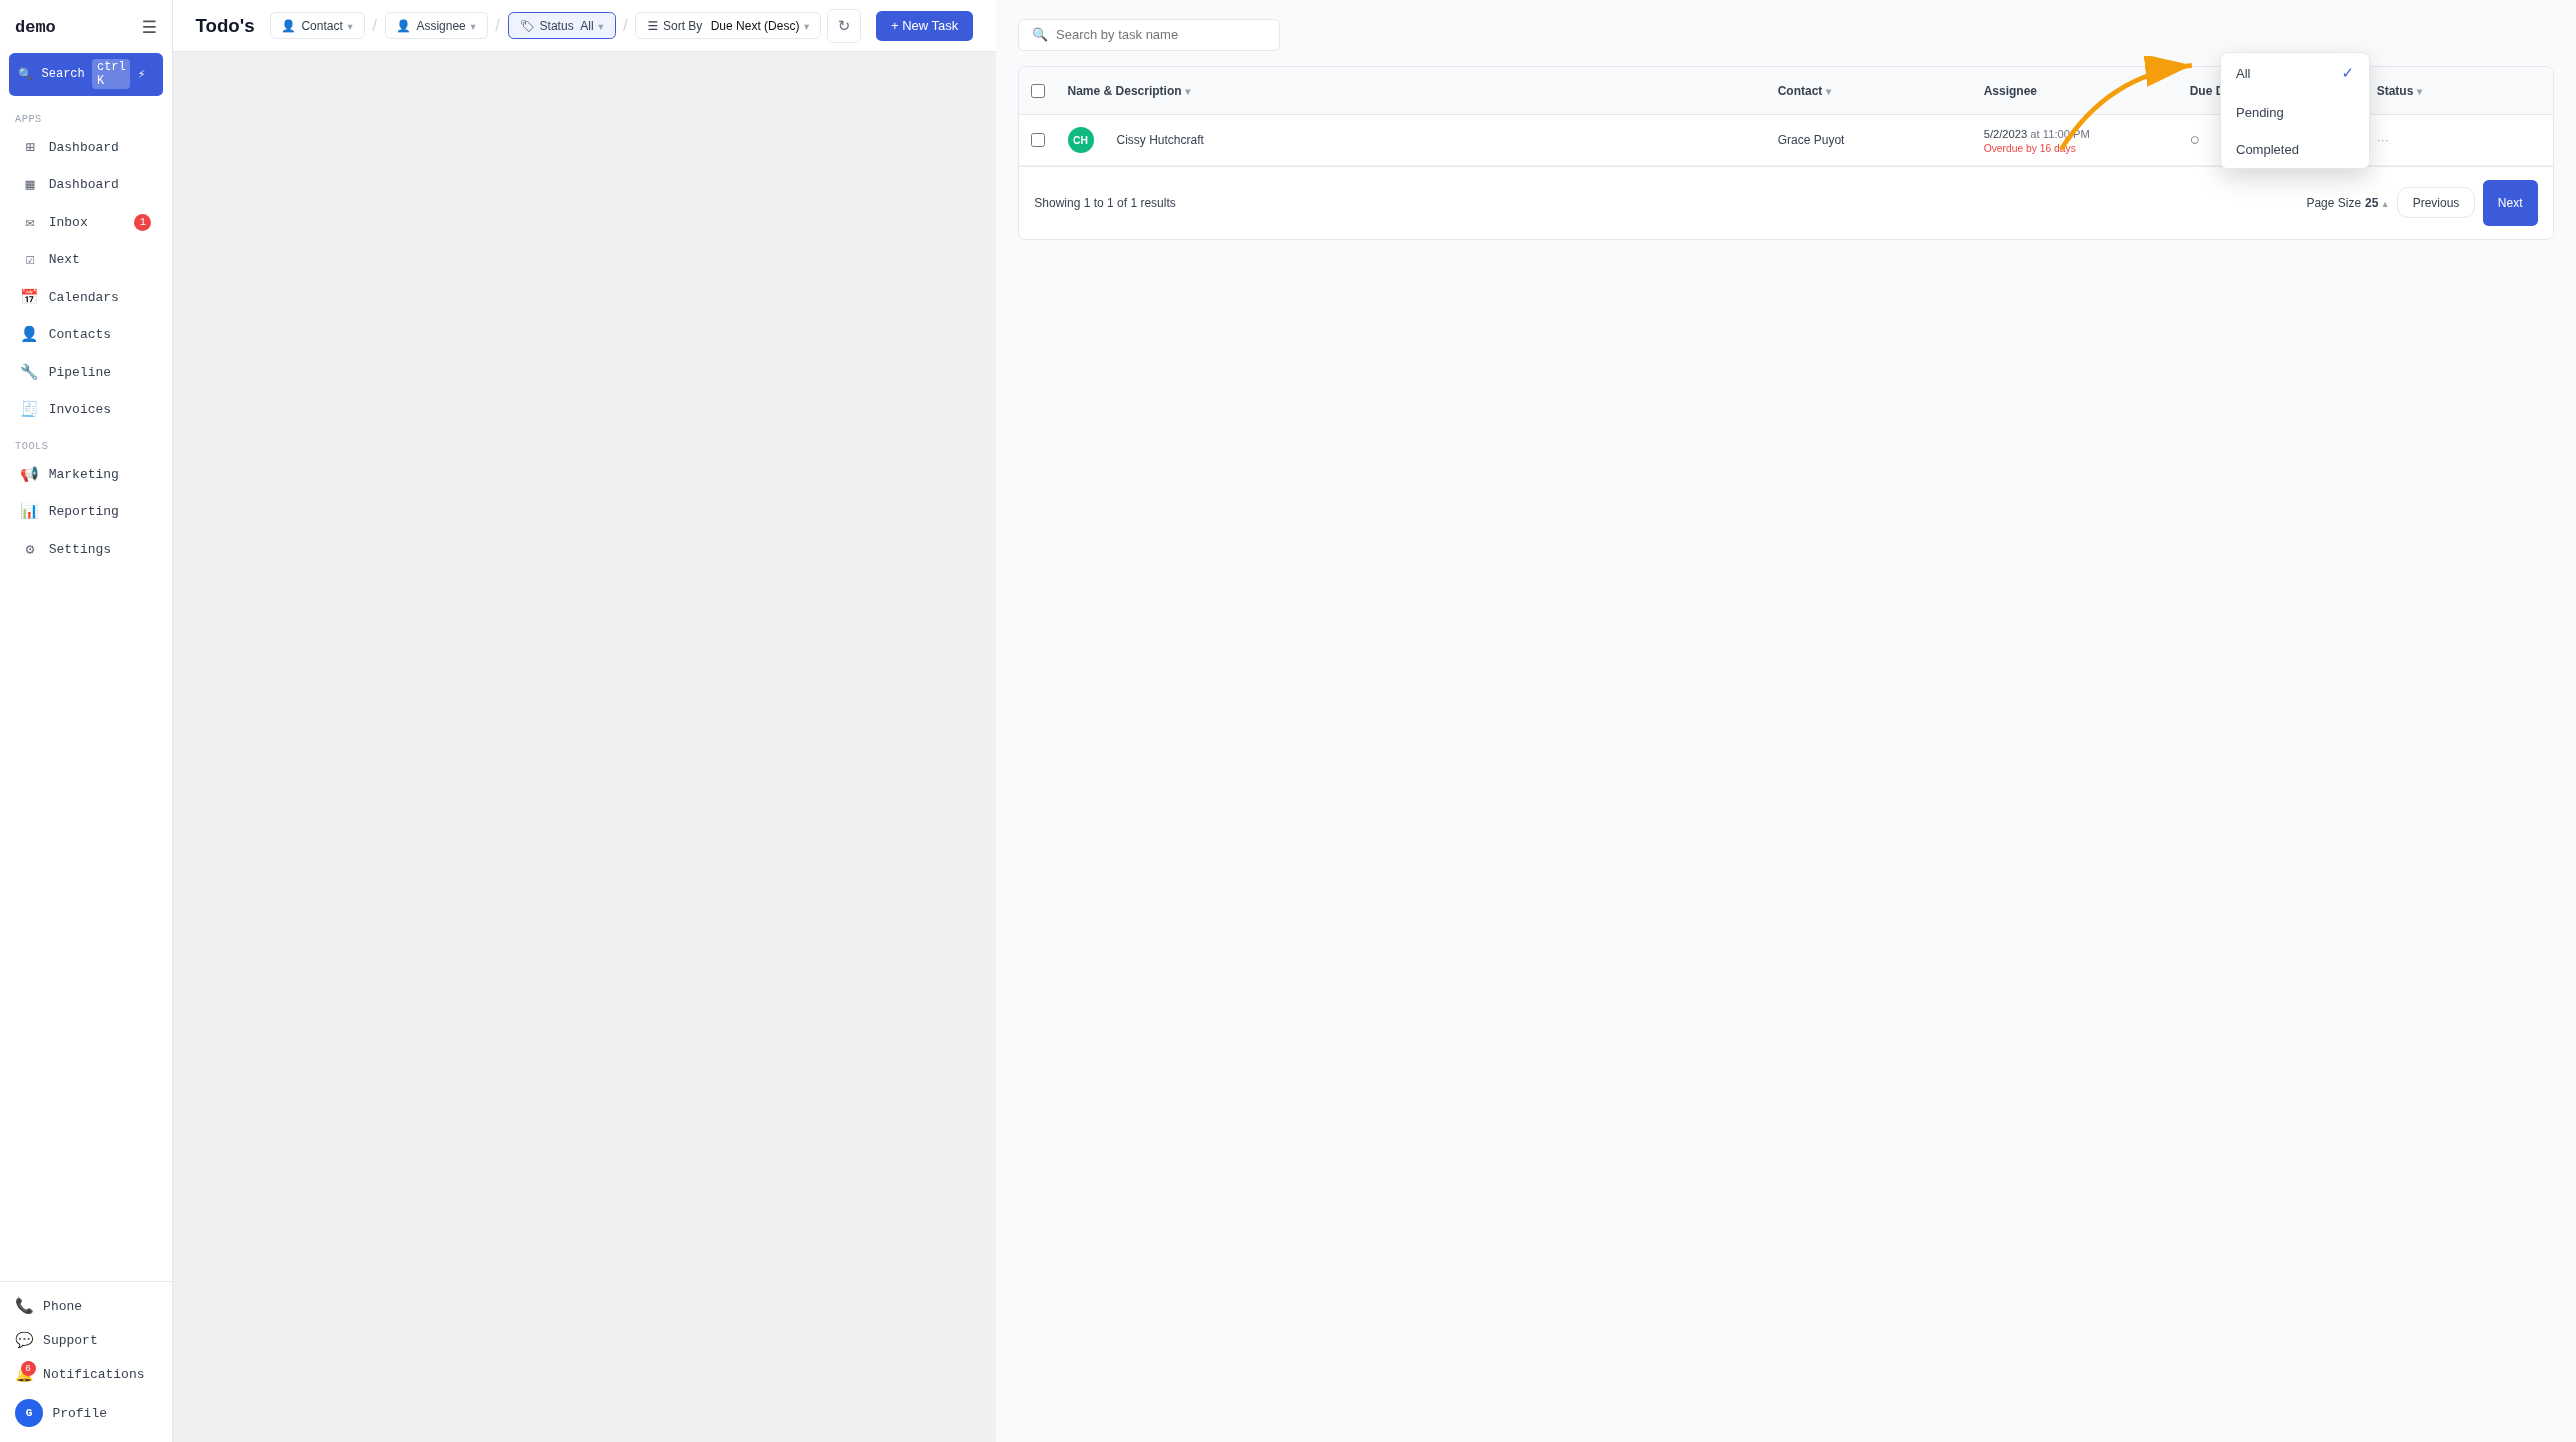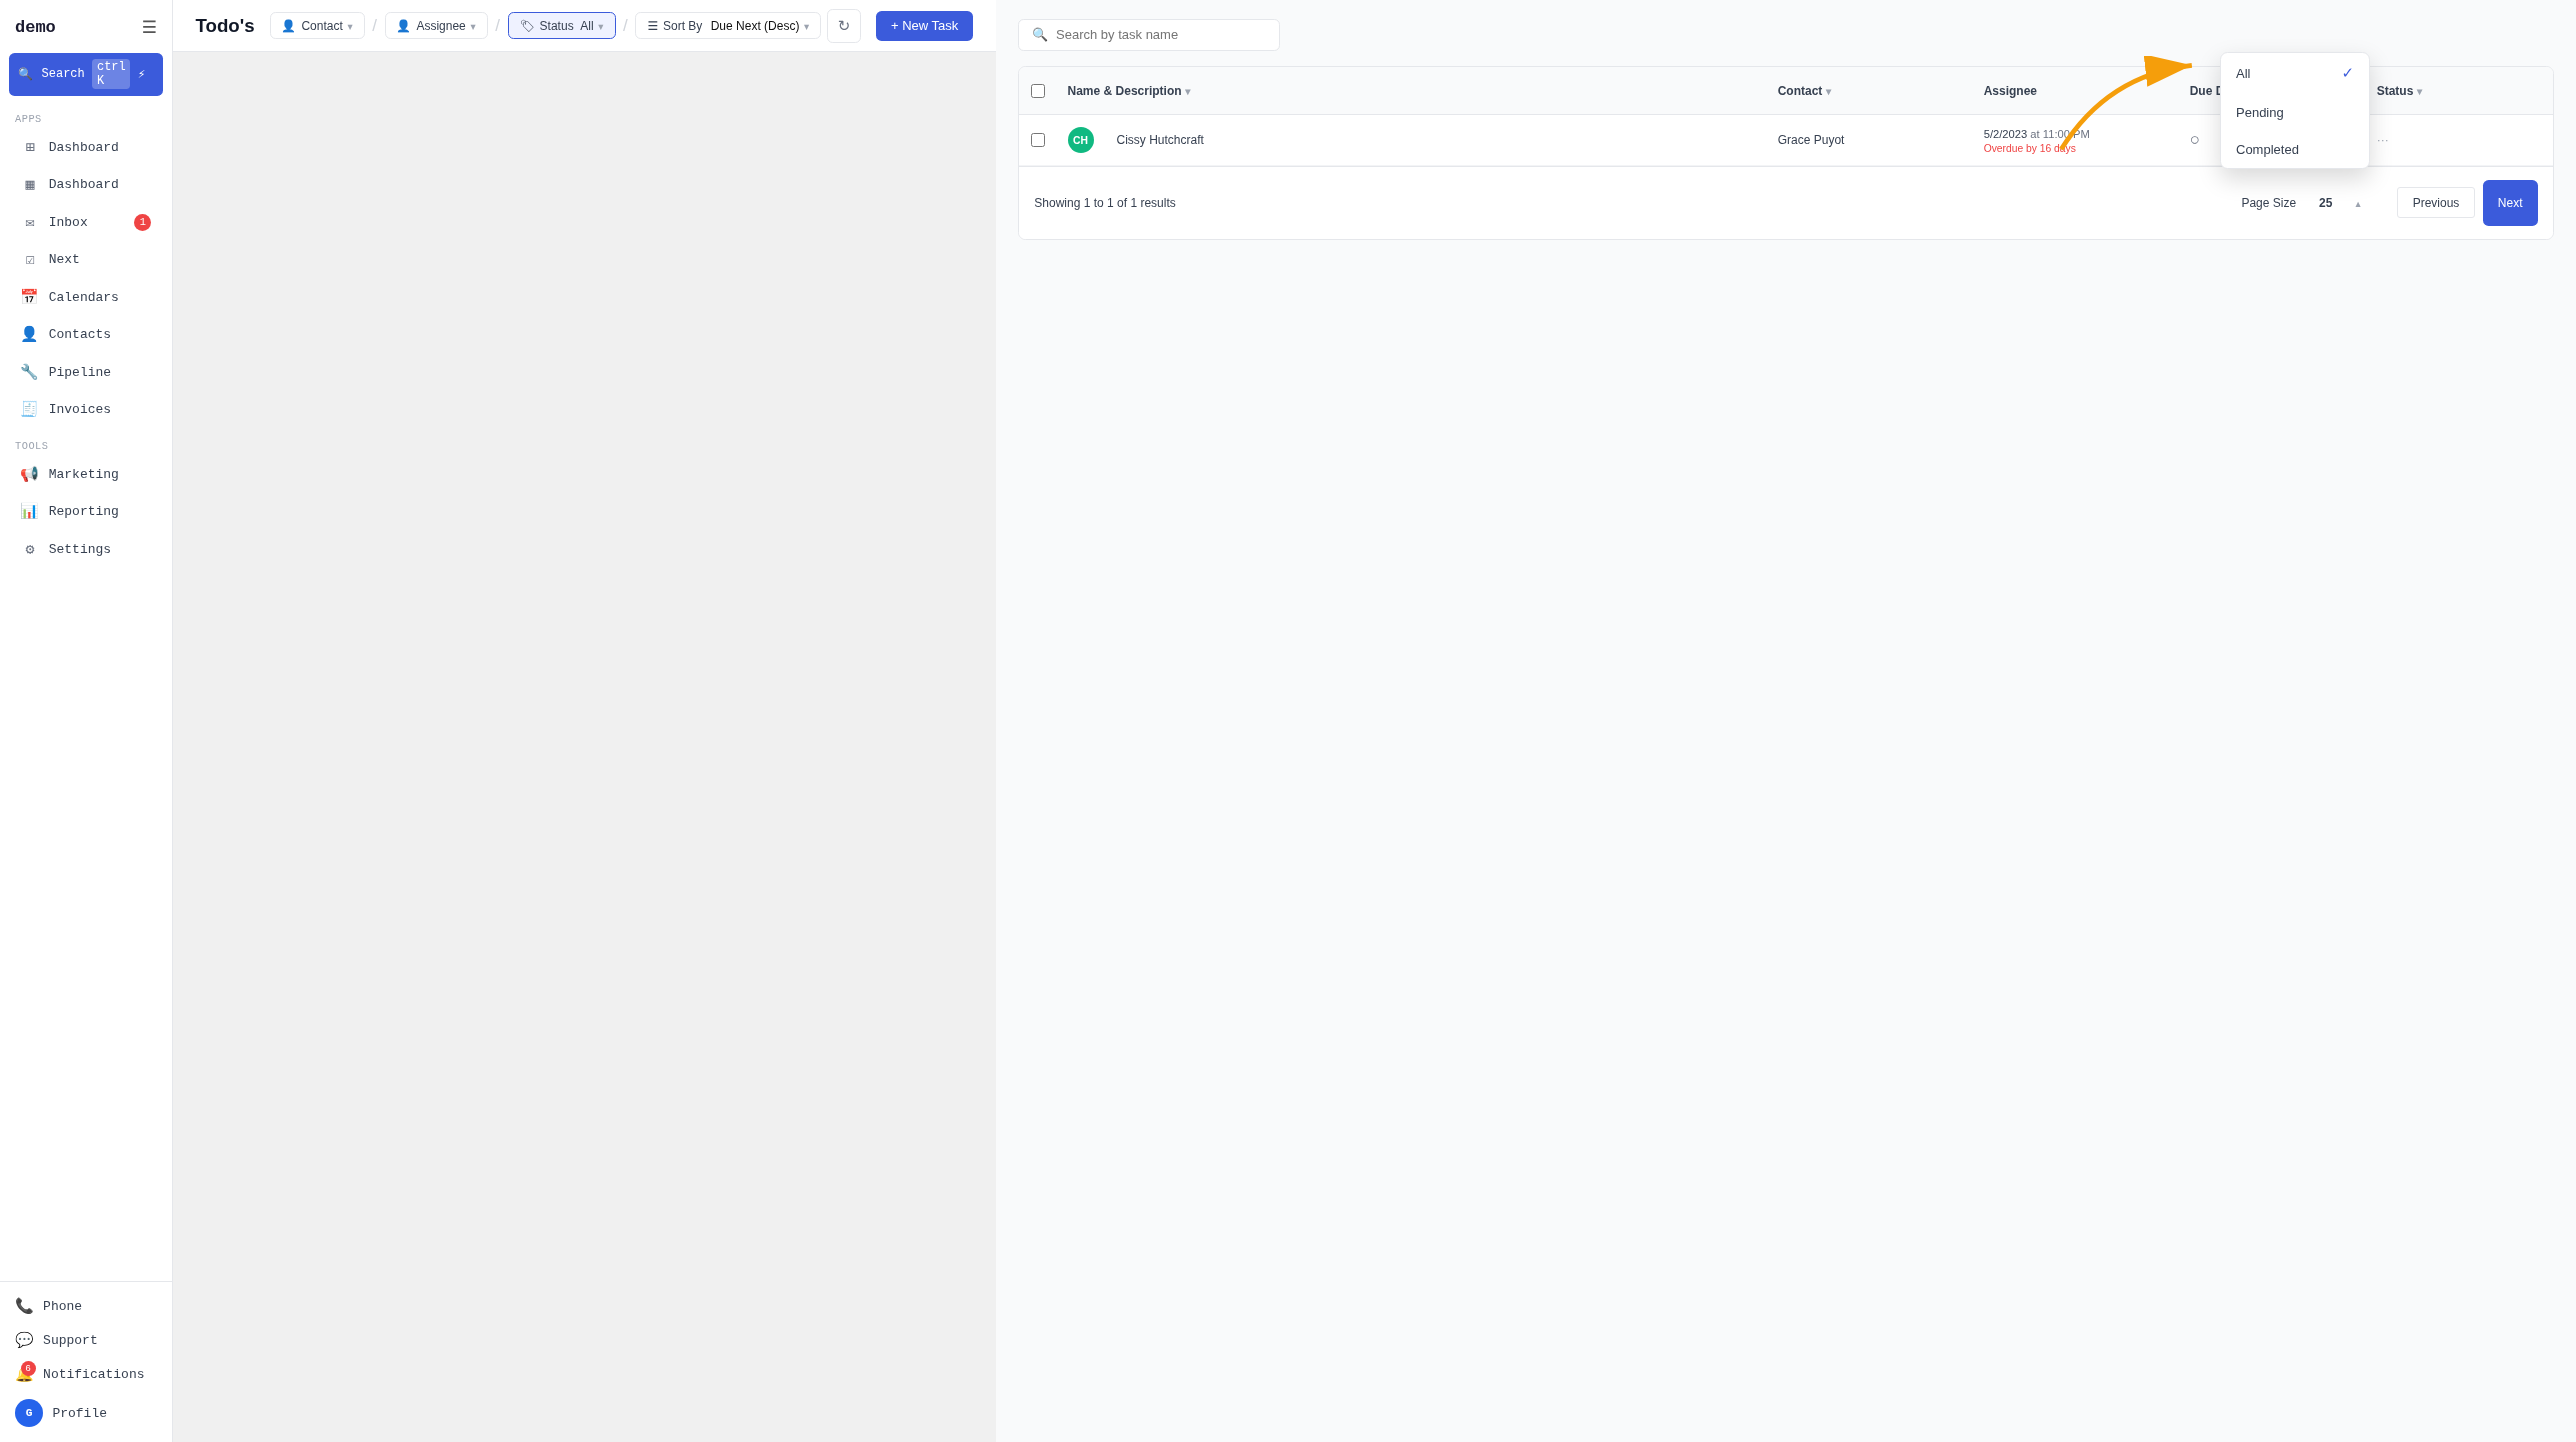--- a/index.html
+++ b/index.html
@@ -236,27 +236,27 @@
       display: flex;
       align-items: center;
       padding: 13px 15px;
       font-size: 12px;
       color: #374151;
       border-top: 0.9px solid #e5e7eb;
       background: #fff;
     }
     .showing-text { flex: 1; }
     .page-size {
-      display: flex; align-items: center; gap: 23px; margin-right: 36px;
+      display: flex; align-items: center; gap: 4px; margin-right: 9px;
     }
     .page-size-val { font-weight: 600; }
     .prev-btn {
       padding: 7.5px 15px;
       border: 0.9px solid #e5e7eb;
-      border-radius: 3px;
+      border-radius: 11px;
       background: #fff;
       cursor: pointer;
       font-size: 12px;
       color: #374151;
       margin-right: 7.5px;
       text-align: right;
     }
     .next-btn {
       padding: 16px 15px;
       border-radius: 5.6px;

